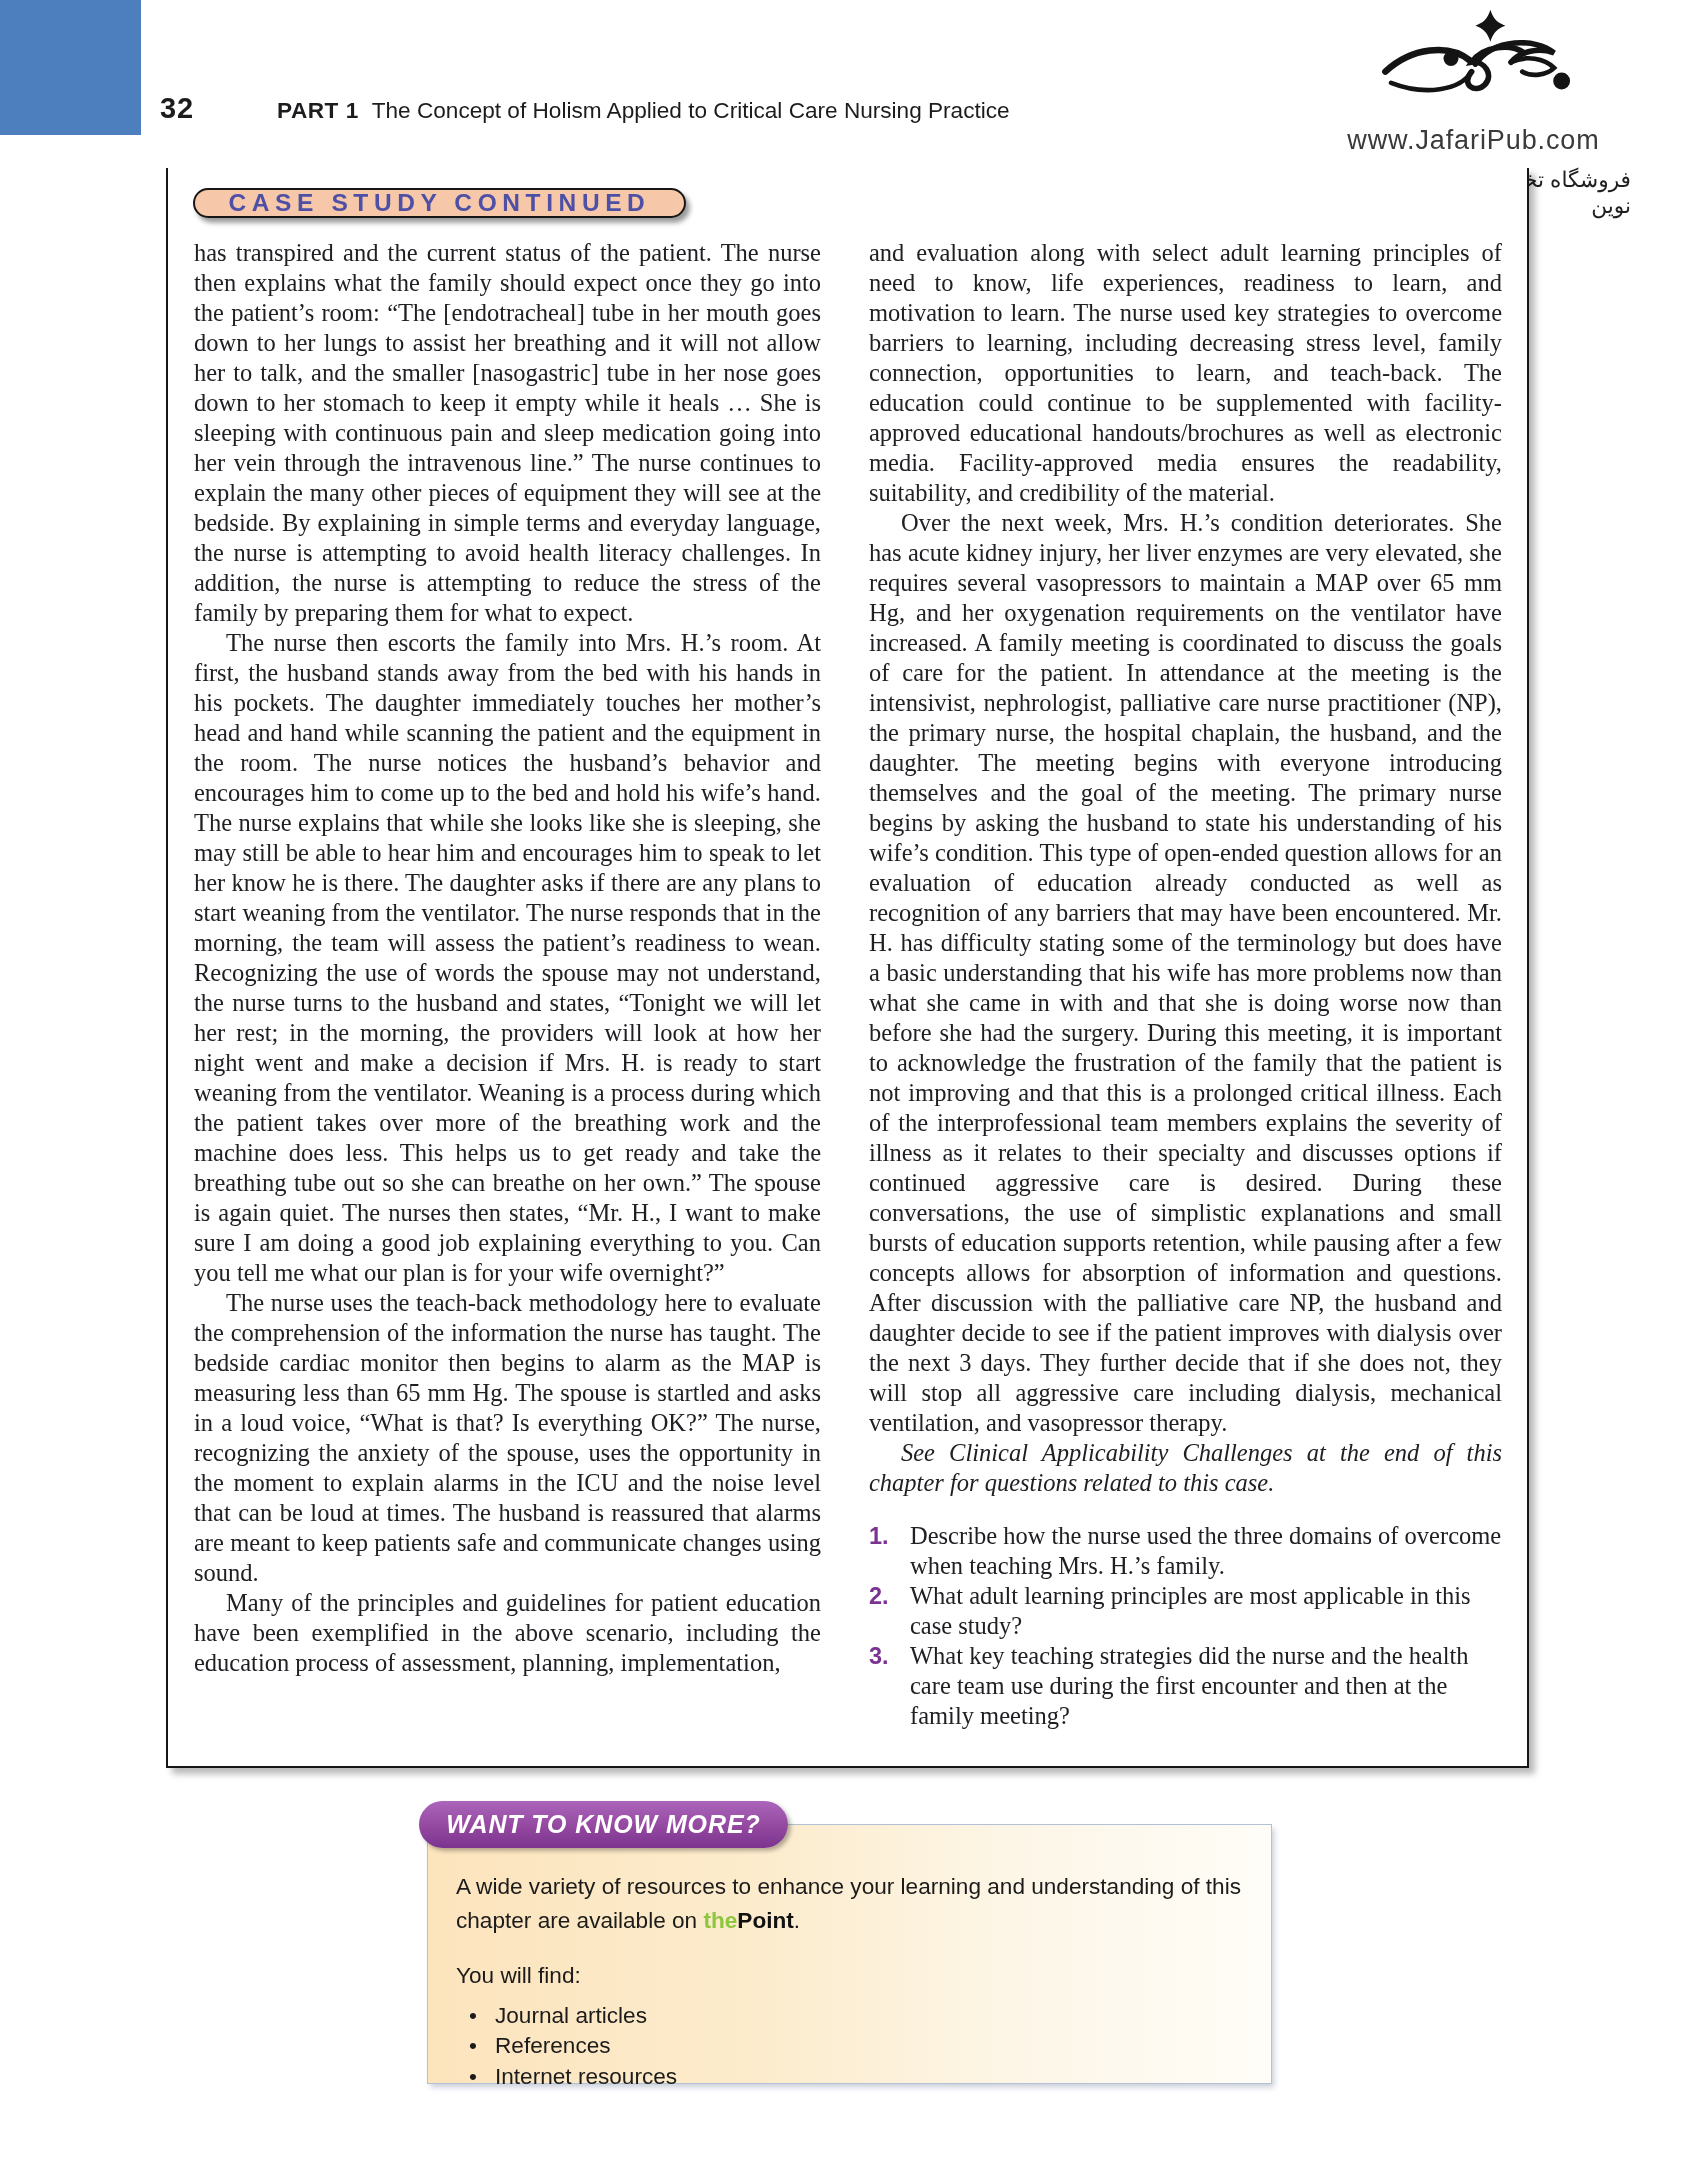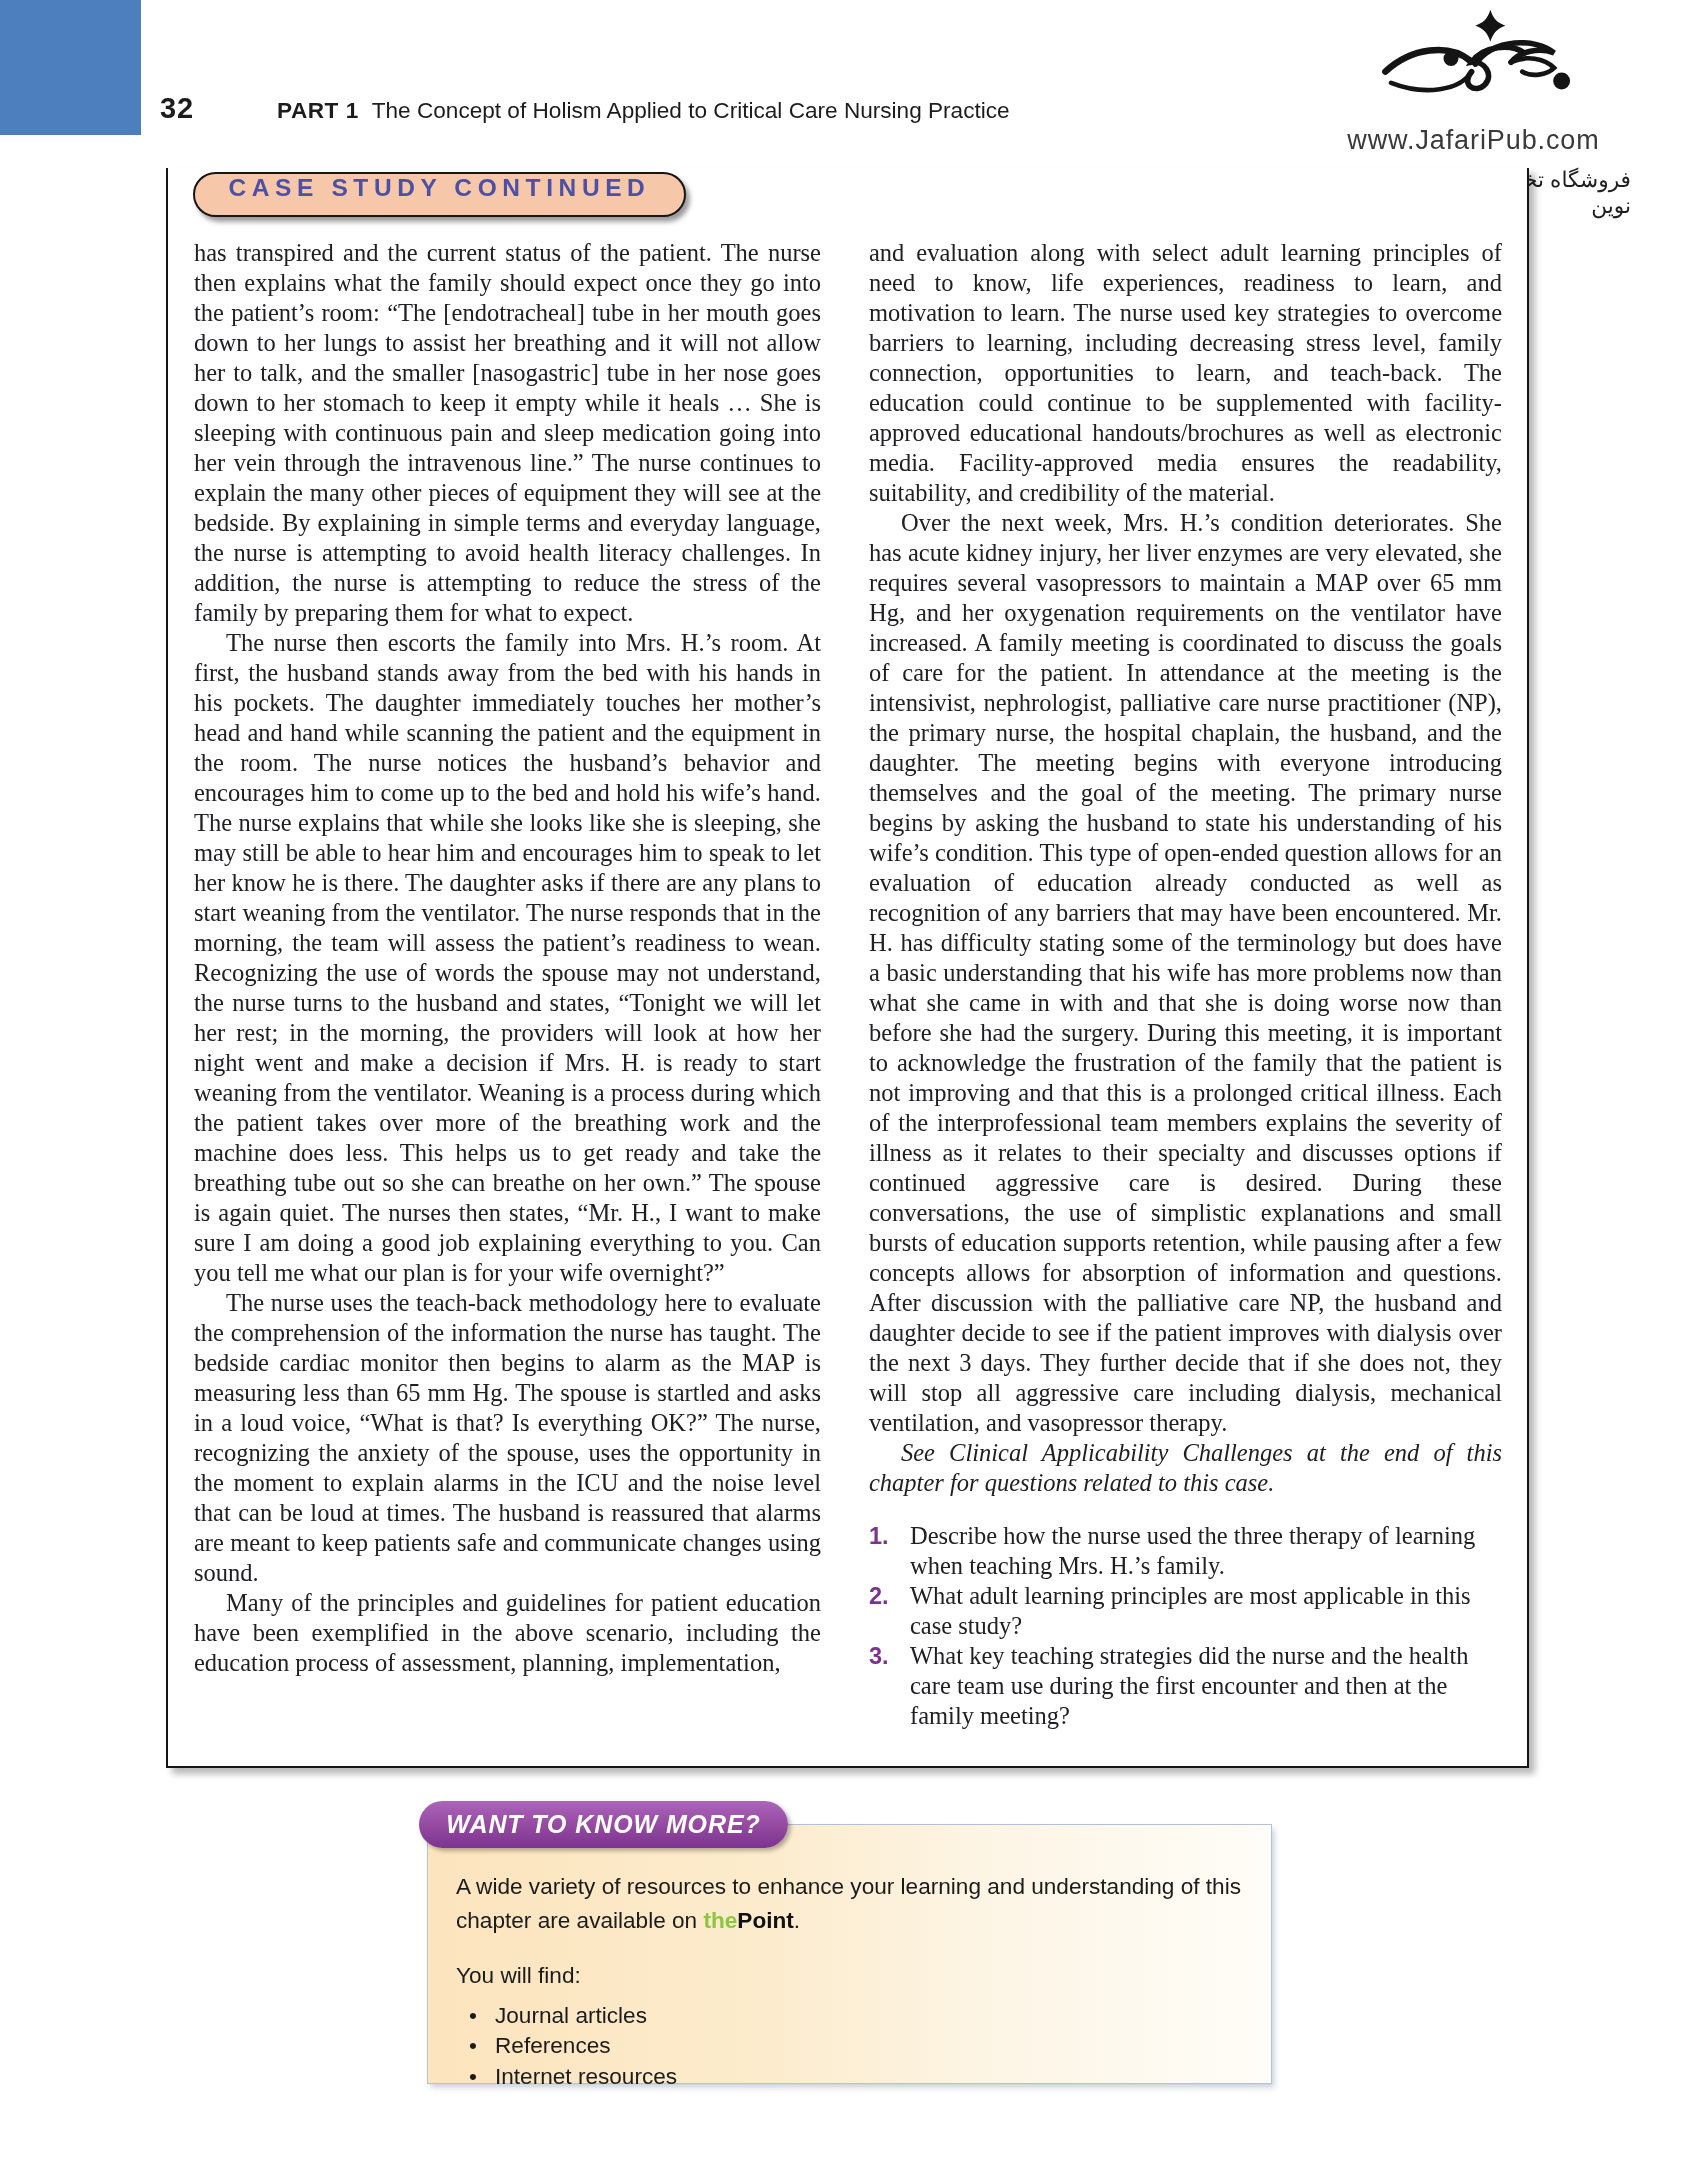--- a/index.html
+++ b/index.html
@@ -30,22 +30,22 @@
   .publisher-tagline { font-size:21.7px; margin-top:11.3px; direction:rtl; text-align:right; color:#1f1f1f; }
 
   
   .case-box {
     position:absolute; left:166px; top:168px; width:1363px; height:1600px;
     box-sizing:border-box; background:#ffffff;
     border-left:2.8px solid #161616; border-right:2.8px solid #161616; border-bottom:2.8px solid #161616;
     box-shadow:5.6px 5.6px 6.6px rgba(0,0,0,0.28);
   }
   .case-pill {
-    position:absolute; left:24.5px; top:4px; height:45px; z-index:2;
-    display:inline-flex; align-items:flex-start; padding:0 34px;
+    position:absolute; left:24.5px; top:20px; height:30px; z-index:2;
+    display:inline-flex; align-items:center; padding:0 34px;
     background:#f6c7a9; border:2.8px solid #161616; border-radius:25.4px;
     box-sizing:border-box; box-shadow:3.8px 4.7px 5.6px rgba(0,0,0,0.40);
   }
   .case-pill-label {
     font-size:24.5px; font-weight:bold; color:#4d50a5; letter-spacing:5.6px; white-space:nowrap;
   }
 
   .col {
     position:absolute; top:70px;
     font-family:"Liberation Serif", serif; font-size:24.5px; line-height:30px;
@@ -132,21 +132,21 @@
       <p class="ind">Many of the principles and guidelines for patient education have been exemplified in the above scenario, including the education process of assessment, planning, implementation,</p>
     </div>
 
     <div class="col col-right">
       <p>and evaluation along with select adult learning principles of need to know, life experiences, readiness to learn, and motivation to learn. The nurse used key strategies to overcome barriers to learning, including decreasing stress level, family connection, opportunities to learn, and teach-back. The education could continue to be supplemented with facility-approved educational handouts/brochures as well as electronic media. Facility-approved media ensures the readability, suitability, and credibility of the material.</p>
       <p class="ind">Over the next week, Mrs. H.’s condition deteriorates. She has acute kidney injury, her liver enzymes are very elevated, she requires several vasopressors to maintain a MAP over 65 mm Hg, and her oxygenation requirements on the ventilator have increased. A family meeting is coordinated to discuss the goals of care for the patient. In attendance at the meeting is the intensivist, nephrologist, palliative care nurse practitioner (NP), the primary nurse, the hospital chaplain, the husband, and the daughter. The meeting begins with everyone introducing themselves and the goal of the meeting. The primary nurse begins by asking the husband to state his understanding of his wife’s condition. This type of open-ended question allows for an evaluation of education already conducted as well as recognition of any barriers that may have been encountered. Mr. H. has difficulty stating some of the terminology but does have a basic understanding that his wife has more problems now than what she came in with and that she is doing worse now than before she had the surgery. During this meeting, it is important to acknowledge the frustration of the family that the patient is not improving and that this is a prolonged critical illness. Each of the interprofessional team members explains the severity of illness as it relates to their specialty and discusses options if continued aggressive care is desired. During these conversations, the use of simplistic explanations and small bursts of education supports retention, while pausing after a few concepts allows for absorption of information and questions. After discussion with the palliative care NP, the husband and daughter decide to see if the patient improves with dialysis over the next 3 days. They further decide that if she does not, they will stop all aggressive care including dialysis, mechanical ventilation, and vasopressor therapy.</p>
       <p class="note">See Clinical Applicability Challenges at the end of this chapter for questions related to this case.</p>
       <ol class="qlist">
         <li>
           <span class="qnum">1.</span>
-          <span>Describe how the nurse used the three therapy of learning when teaching Mrs. H.’s family.</span>
+          <span>Describe how the nurse used the three domains of overcome when teaching Mrs. H.’s family.</span>
         </li>
         <li>
           <span class="qnum">2.</span>
           <span>What adult learning principles are most applicable in this case study?</span>
         </li>
         <li>
           <span class="qnum">3.</span>
           <span>What key teaching strategies did the nurse and the health care team use during the first encounter and then at the family meeting?</span>
         </li>
       </ol>

